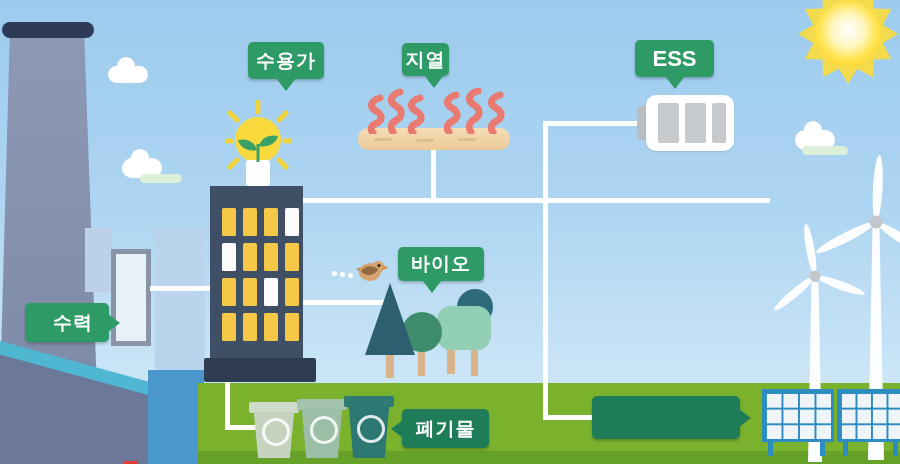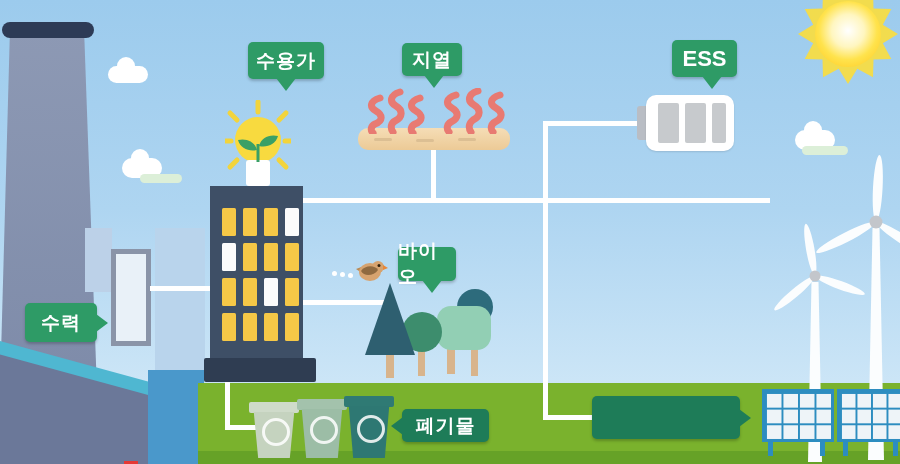--- a/index.html
+++ b/index.html
@@ -246,37 +246,37 @@
   <div class="bin" style="left:347px;top:396px;">
     <span class="lid" style="background:#2f7a74;"></span>
     <span class="body" style="height:52px;background:#2e7873;"></span>
     <span class="ring" style="top:19px;"></span>
   </div>
 
   <div class="bubble" style="left:216px;top:42px;width:76px;height:37px;margin-left:32px;">
     <span>수용가</span>
     <span class="tail down" style="left:28px;"></span>
   </div>
-  <div class="bubble" style="left:402px;top:43px;width:60px;height:33px;text-align:right;">
+  <div class="bubble" style="left:402px;top:43px;width:47px;height:33px;text-align:right;">
     <span>지열</span>
     <span class="tail down" style="left:22px;"></span>
   </div>
-  <div class="bubble" style="left:672px;top:40px;width:65px;height:37px;font-size:22px;letter-spacing:0;">
+  <div class="bubble" style="left:635px;top:40px;width:79px;height:37px;font-size:22px;letter-spacing:0;">
     <span>ESS</span>
     <span class="tail down" style="left:30px;"></span>
   </div>
-  <div class="bubble" style="left:25px;top:303px;width:72px;height:39px;">
+  <div class="bubble" style="left:25px;top:303px;width:72px;height:39px;padding-left:12px;">
     <span>수력</span>
     <span class="tail right"></span>
   </div>
-  <div class="bubble" style="left:398px;top:247px;width:58px;height:34px;">
+  <div class="bubble" style="left:398px;top:247px;width:86px;height:34px;">
     <span>바이오</span>
     <span class="tail down" style="left:24px;"></span>
   </div>
-  <div class="bubble dark" style="left:402px;top:409px;width:87px;height:33px;">
+  <div class="bubble dark" style="left:402px;top:409px;width:87px;height:39px;">
     <span>폐기물</span>
     <span class="tail left"></span>
   </div>
   <div class="bubble dark" style="left:592px;top:396px;width:148px;height:43px;">
     <span class="tail right"></span>
   </div>
 
   <div class="abs progress"></div>
 
 </div>

